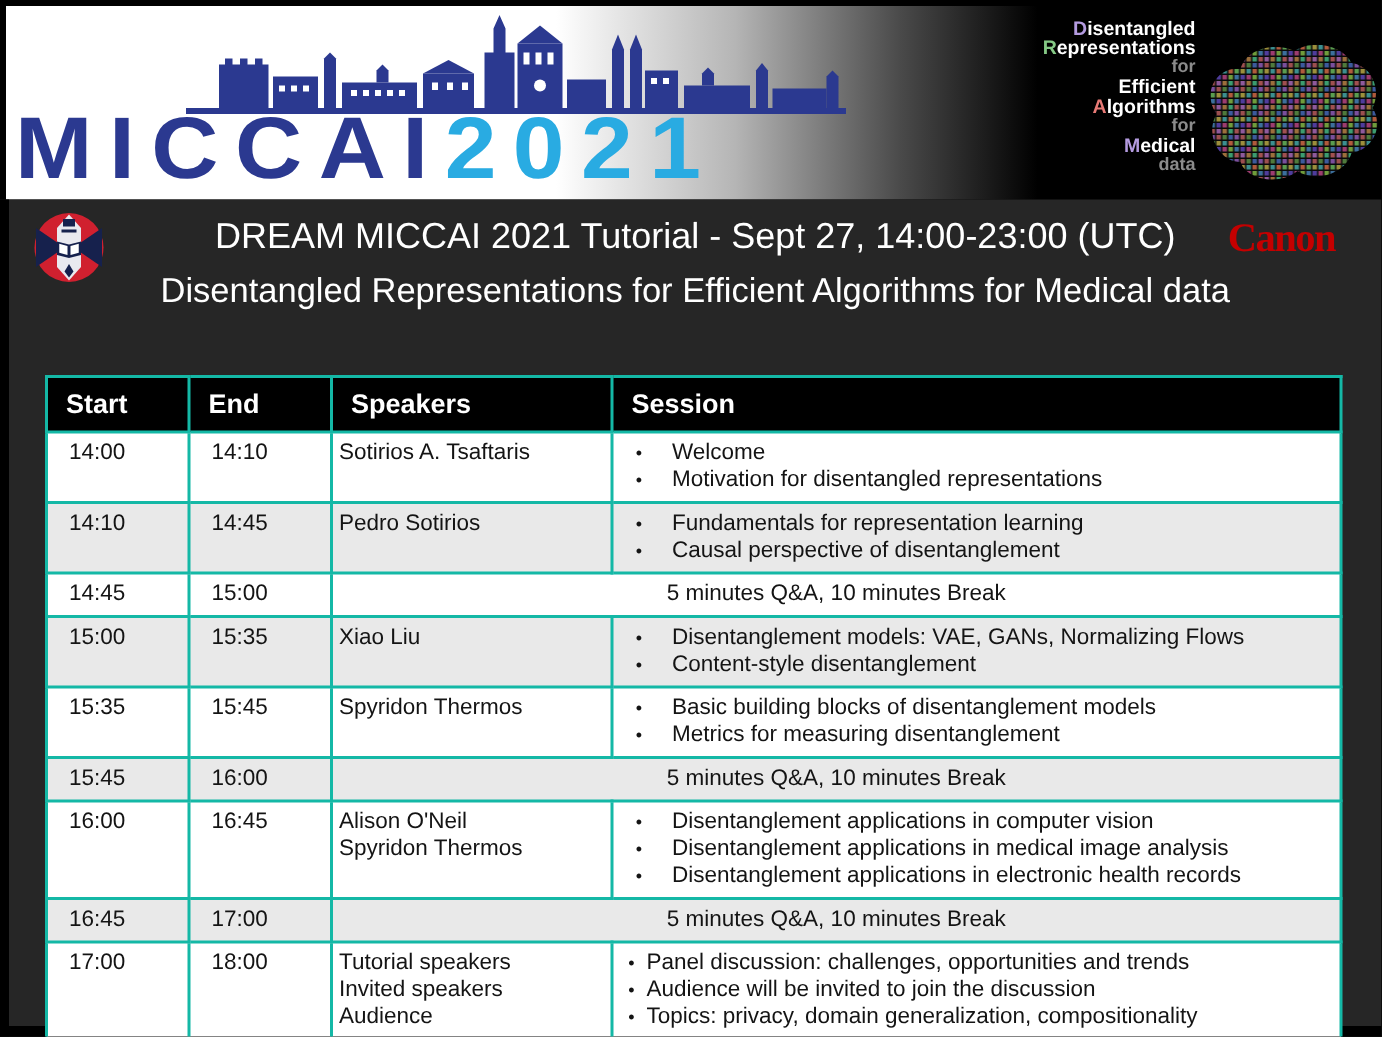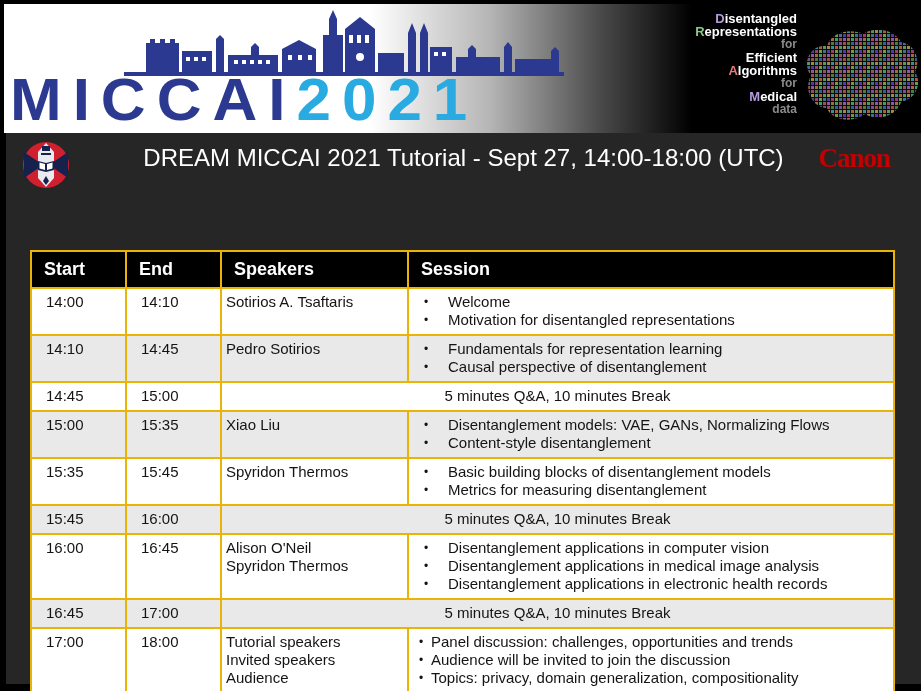--- a/index.html
+++ b/index.html
@@ -29,21 +29,21 @@
   .crest { position:absolute; left:16px; top:8px; }
   .title { position:absolute; top:11px; left:0; right:0; text-align:center; color:#fff; font-size:24px; }
   .canon { position:absolute; top:10px; right:31px; color:#c40000; font-family:"Liberation Serif", serif;
            font-weight:bold; font-size:27px; letter-spacing:-1px; }
   .subtitle { position:absolute; top:47px; left:0; right:0; text-align:center; color:#fff; font-size:23px; }
   .speakers-line { position:absolute; top:83px; left:0; right:0; text-align:center; color:#ffff00; font-size:21px; }
 
   
   table.schedule { position:absolute; left:24px; top:117px; width:865px; border-collapse:collapse;
                    table-layout:fixed; font-size:15px; color:#141414; }
-  table.schedule th, table.schedule td { border:2px solid #eab308; }
+  table.schedule th, table.schedule td { border:2px solid #14b8a6; }
   th { background:#000; color:#fff; text-align:left; font-size:18px; font-weight:bold;
        padding:7px 0 7px 12px; }
   .c-start { width:81px; } .c-end { width:81px; } .c-spk { width:173px; }
   td { vertical-align:top; padding:4px 0 5px 0; line-height:18px; background:#c6c6c6; }
   tr.medium td { background:#ffffff; }
   tr.light  td { background:#e9e9e9; }
   td.time { padding-left:14px; }
   td.spk  { padding-left:4px; }
   td.brk  { text-align:center; padding-top:4px; padding-bottom:4px; }
   .bullet-item { display:flex; align-items:flex-start; }
@@ -151,22 +151,23 @@
       <polygon points="46,11 27,24 46,37" fill="#16214d"></polygon>
       <polygon points="24,2 32,11 32,37 24,46 16,37 16,11" fill="#e9e9ef"></polygon>
       <rect x="20" y="5" width="8" height="5" fill="#16214d"></rect>
       <rect x="19" y="12" width="10" height="2" fill="#16214d"></rect>
       <path d="M16,20 L24,22 L32,20 L32,29 L24,31 L16,29 Z" fill="#16214d"></path>
       <path d="M17.5,21.5 L23,23 L23,29 L17.5,27.5 Z" fill="#ffffff"></path>
       <path d="M30.5,21.5 L25,23 L25,29 L30.5,27.5 Z" fill="#ffffff"></path>
       <path d="M24,35 L27,40 L24,44 L21,40 Z" fill="#16214d"></path>
     </svg>
 
-    <div class="title">DREAM MICCAI 2021 Tutorial - Sept 27, 14:00-18:00 (UTC)</div>
+    <div class="title">DREAM MICCAI 2021 Tutorial - Sept 27, 14:00-23:00 (UTC)</div>
     <div class="canon">Canon</div>
+    <div class="subtitle">Disentangled Representations for Efficient Algorithms for Medical data</div>
 
     <table class="schedule">
       <thead>
         <tr>
           <th class="c-start">Start</th>
           <th class="c-end">End</th>
           <th class="c-spk">Speakers</th>
           <th>Session</th>
         </tr>
       </thead>

